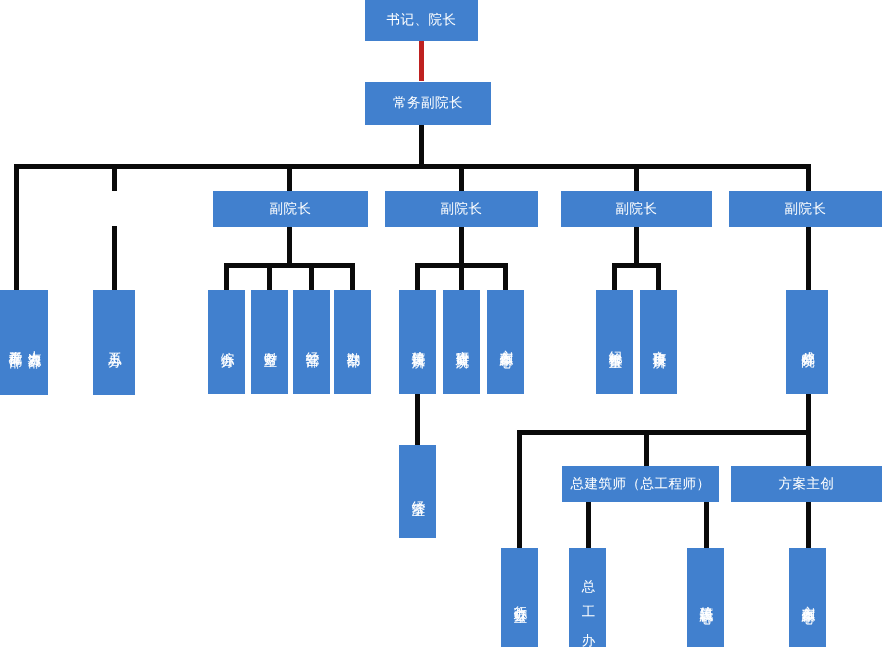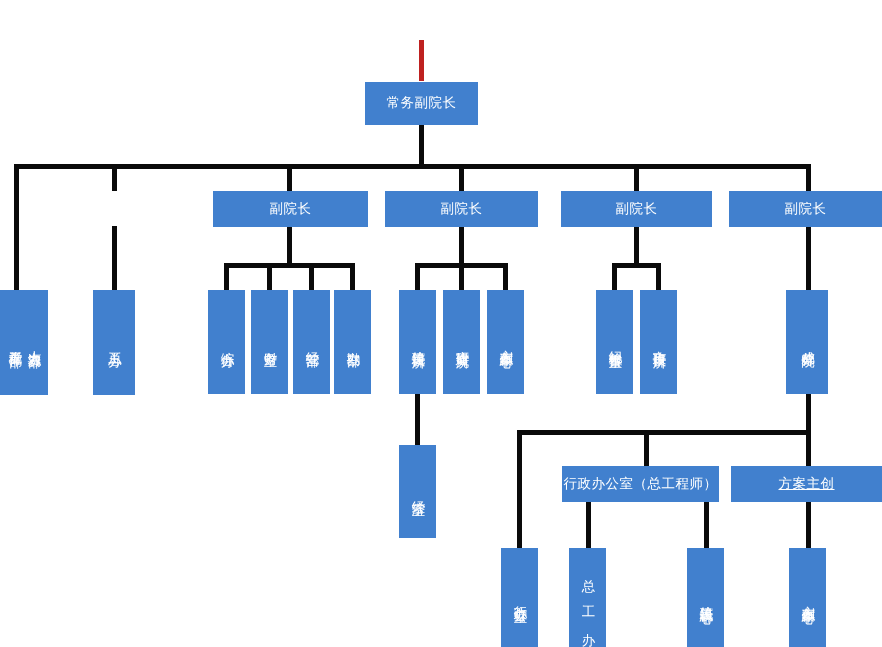--- a/index.html
+++ b/index.html
@@ -101,22 +101,25 @@
   <div class="ln" style="left:517px; top:430px; width:294px; height:5px;"></div>
   <div class="ln" style="left:517px; top:430px; width:5px; height:119px;"></div>
   <div class="ln" style="left:644px; top:430px; width:5px; height:36px;"></div>
   <div class="ln" style="left:806px; top:430px; width:5px; height:36px;"></div>
 
   <div class="ln" style="left:586px; top:502px; width:5px; height:47px;"></div>
   <div class="ln" style="left:704px; top:502px; width:5px; height:47px;"></div>
 
   <div class="ln" style="left:806px; top:502px; width:5px; height:47px;"></div>
 
-
-  <div class="node h" style="left:365px; top:82px; width:113px; height:43px;">
+  <div class="node h" style="left:365px; top:0px; width:113px; height:41px;">
+    <span>书记、院长</span>
+  </div>
+
+  <div class="node h" style="left:365px; top:82px; width:126px; height:43px;">
     <span>常务副院长</span>
   </div>
 
   <div class="node h" style="left:213px; top:191px; width:155px; height:36px;">
     <span>副院长</span>
   </div>
   <div class="node h" style="left:385px; top:191px; width:153px; height:36px;">
     <span>副院长</span>
   </div>
   <div class="node h" style="left:561px; top:191px; width:151px; height:36px;">
@@ -167,23 +170,23 @@
 
   <div class="node v" style="left:786px; top:290px; width:42px; height:104px;">
     <span>成都分院</span>
   </div>
 
   <div class="node v" style="left:399px; top:445px; width:37px; height:93px;">
     <span>经济室</span>
   </div>
 
   <div class="node h" style="left:562px; top:466px; width:157px; height:36px;">
-    <span>行政办公室（总工程师）</span>
-  </div>
-  <div class="node h" style="left:731px; top:466px; width:151px; height:36px;text-decoration:underline;">
+    <span>总建筑师（总工程师）</span>
+  </div>
+  <div class="node h" style="left:731px; top:466px; width:151px; height:36px;">
     <span>方案主创</span>
   </div>
 
   <div class="node v" style="left:501px; top:548px; width:37px; height:99px;">
     <span>行政办公室</span>
   </div>
   <div class="node v spaced" style="left:569px; top:548px; width:37px; height:99px;">
     <span>总 工 办</span>
   </div>
   <div class="node v" style="left:687px; top:548px; width:37px; height:99px;">

